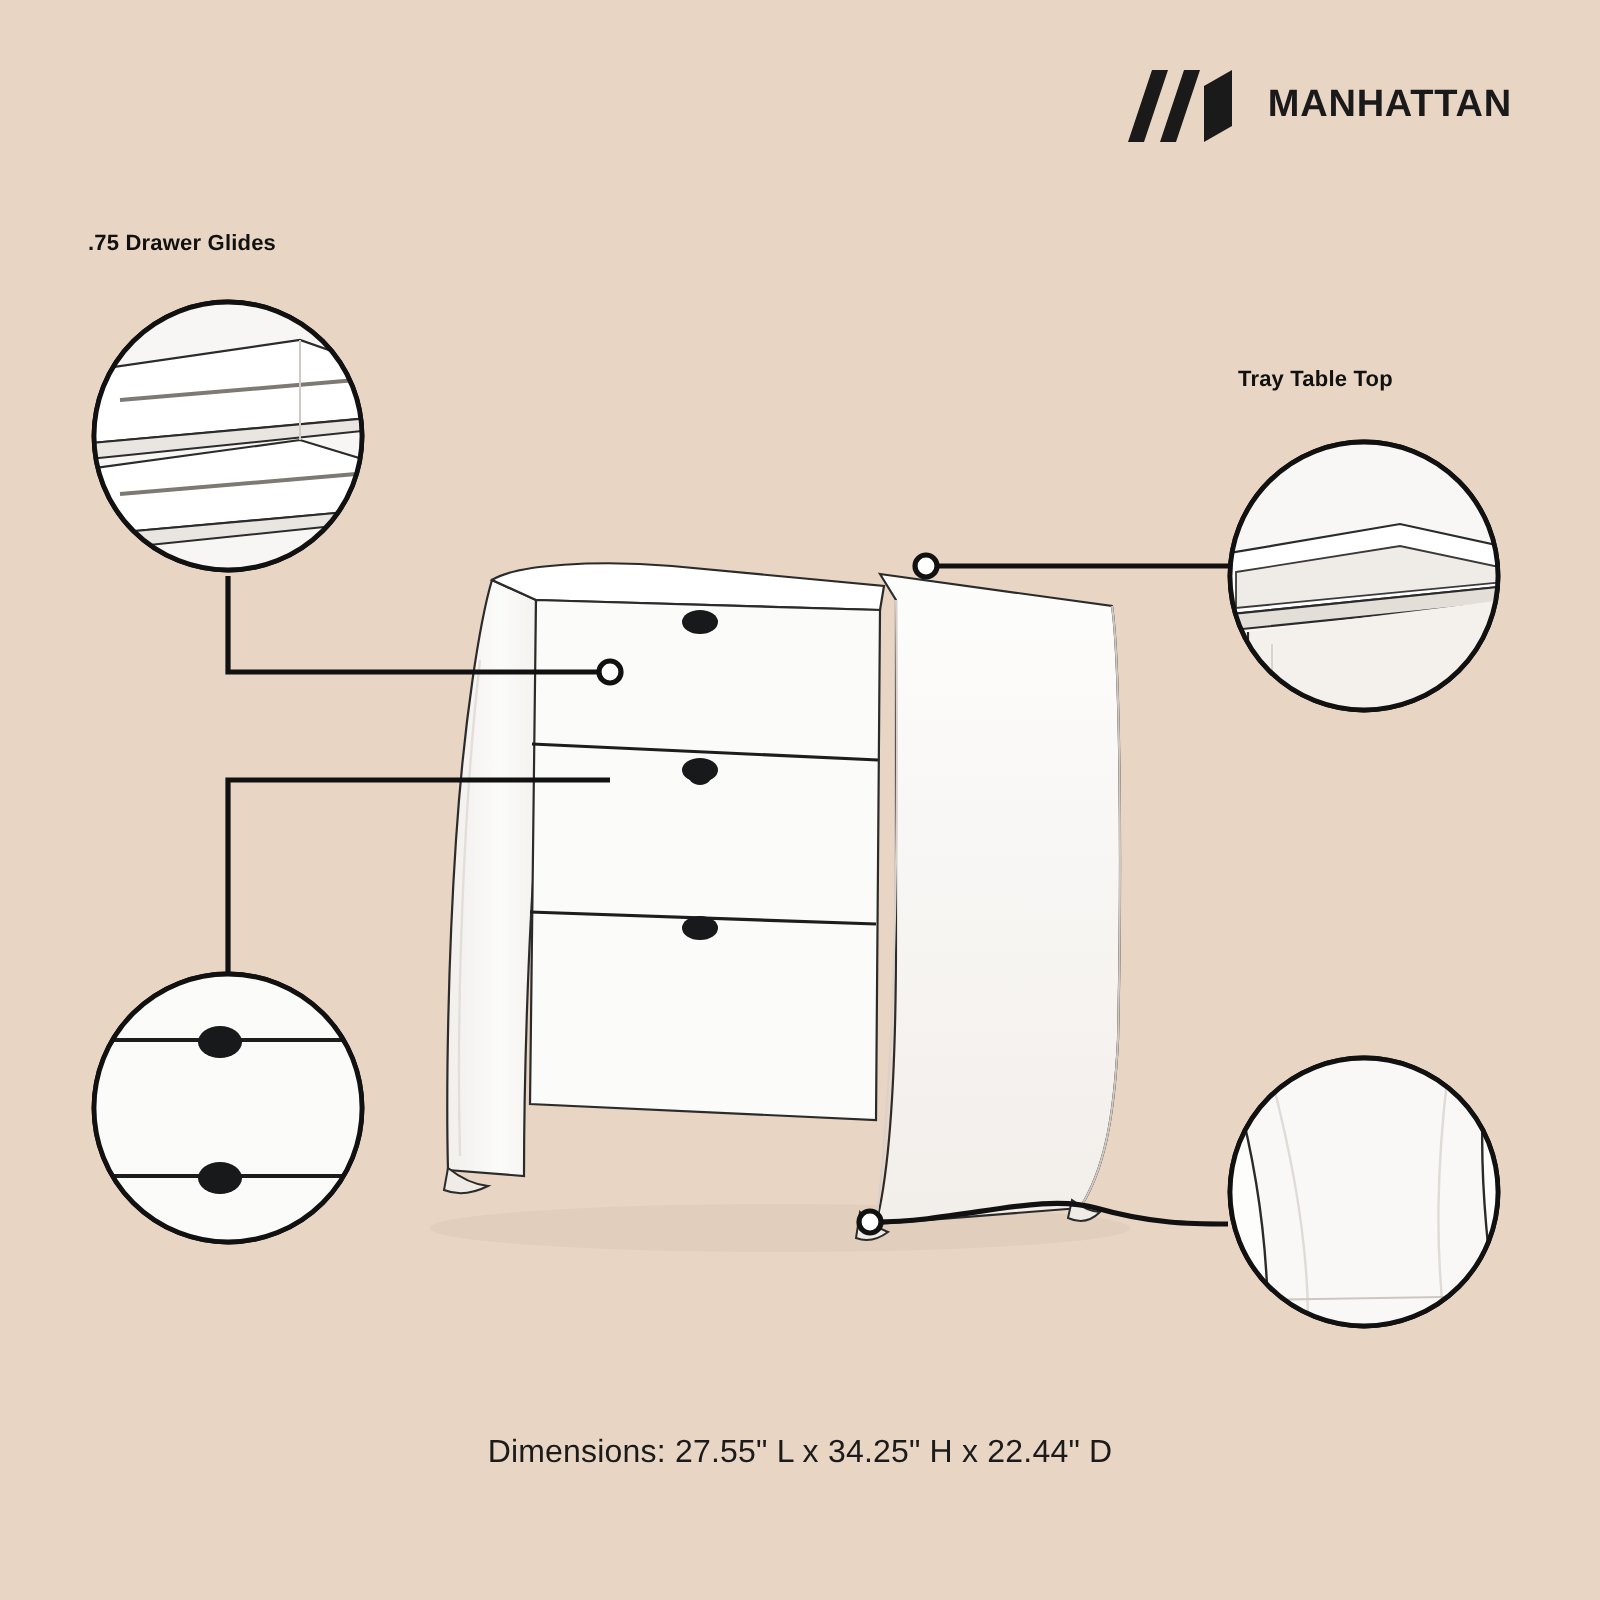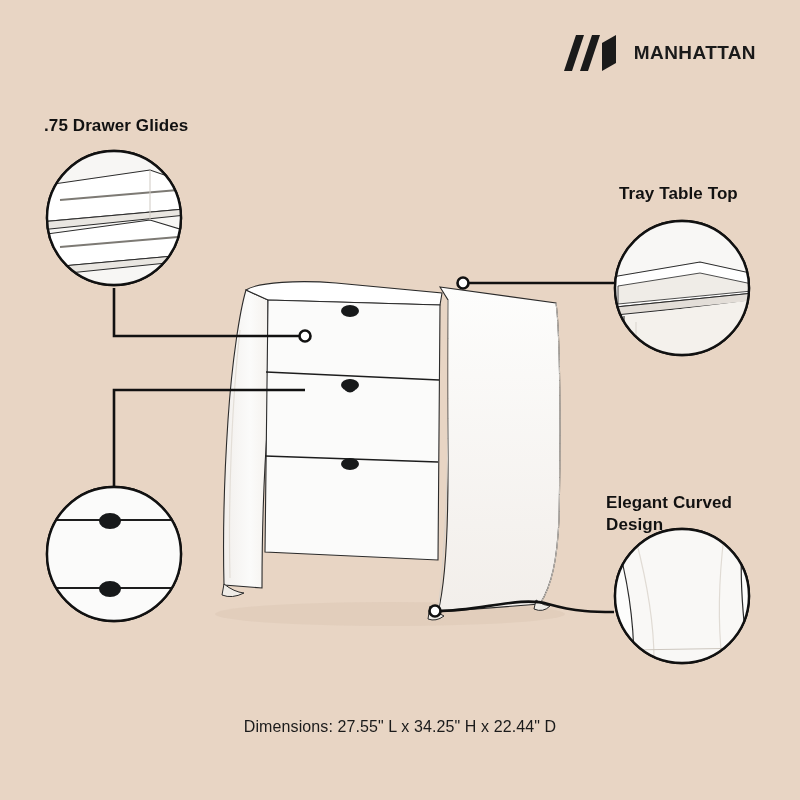--- a/index.html
+++ b/index.html
@@ -42,21 +42,21 @@
     font-size: 19px;
     letter-spacing: 0.4px;
   }
   .brand-text .l2 { display: block; }
 
   
   .label {
     position: absolute;
     color: #111111;
     font-weight: bold;
-    font-size: 17px;
+    font-size: 11px;
     line-height: 1.28;
     letter-spacing: 0.1px;
   }
   #label-glides { left: 44px; top: 115px; }
   #label-tray   { left: 619px; top: 183px; text-align: center; }
   #label-curved { left: 606px; top: 492px; width: 130px; }
   #label-pulls  { left: 14px; top: 630px; }
 
   
   .dimensions {
@@ -223,18 +223,17 @@
     </svg>
     <div class="brand-text">
       <span class="l1">MANHATTAN</span>
     </div>
   </div>
 
   <div class="label" id="label-glides">.75 Drawer Glides</div>
 
   <div class="label" id="label-tray">Tray Table Top</div>
 
-  <div class="label" id="label-curved">Elegant Curved Design</div>
 
 
   <div class="dimensions">Dimensions: 27.55" L x 34.25" H x 22.44" D</div>
 
 </div>
 
 </body></html>

